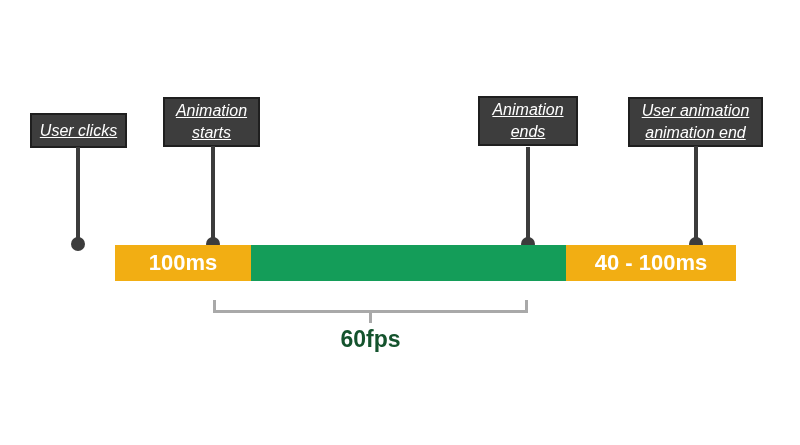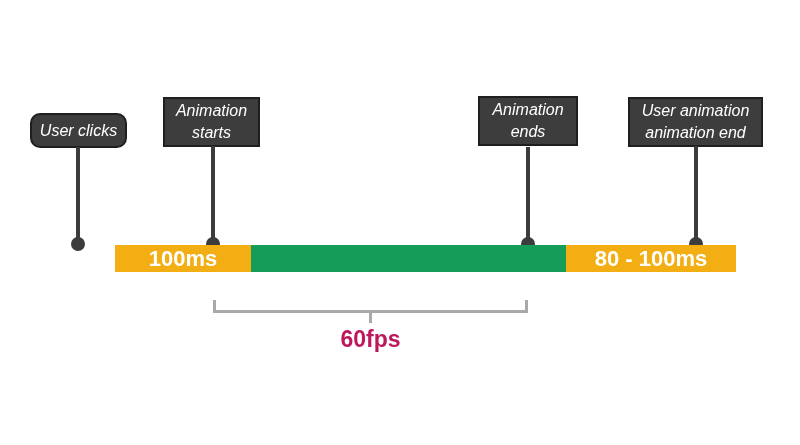--- a/index.html
+++ b/index.html
@@ -24,22 +24,23 @@
     border: 2px solid #1f1f1f;
     color: #ffffff;
     font-style: italic;
     font-size: 16px;
     line-height: 1.35;
     display: flex;
     align-items: center;
     justify-content: center;
     text-align: center;
     padding: 2px 0;
+    text-decoration: underline;
   }
-  .box1 { left: 30px;  top: 113px; width: 97px;  height: 35px; border-radius: 10px; }
+  .box1 { left: 30px;  top: 113px; width: 97px;  height: 35px; }
   .box2 { left: 163px; top: 97px;  width: 97px;  height: 50px; }
   .box3 { left: 478px; top: 96px;  width: 100px; height: 50px; }
   .box4 { left: 628px; top: 97px;  width: 135px; height: 50px; }
 
   
   .connector {
     position: absolute;
     width: 4px;
     background: #3c3c3c;
   }
@@ -61,21 +62,21 @@
   .dot2 { left: 206px; }
   .dot3 { left: 521px; }
   .dot4 { left: 689px; }
 
   
   .timeline {
     position: absolute;
     left: 77px;
     top: 245px;
     width: 621px;
-    height: 27px;
+    height: 36px;
     display: flex;
     padding-left: 38px;
   }
   .segment {
     display: flex;
     align-items: center;
     justify-content: center;
     color: #ffffff;
     font-weight: bold;
     font-size: 22px;
@@ -106,21 +107,21 @@
     width: 3px;
     height: 10px;
     background: #a9a9a9;
   }
   .fps-label {
     position: absolute;
     left: 213px;
     top: 326px;
     width: 315px;
     text-align: center;
-    color: #be185d;
+    color: #14532d;
     font-weight: bold;
     font-size: 23px;
   }
 </style>
 </head>
 <body>
 
 <div class="canvas">
 
   <div class="callout-box box1">User clicks</div>
@@ -135,20 +136,20 @@
   <div class="connector line3"></div>
   <div class="dot dot3"></div>
 
   <div class="callout-box box4">User animation animation end</div>
   <div class="connector line4"></div>
   <div class="dot dot4"></div>
 
   <div class="timeline">
     <div class="segment seg-amber seg1">100ms</div>
     <div class="segment seg-green seg2"></div>
-    <div class="segment seg-amber seg3">80 - 100ms</div>
+    <div class="segment seg-amber seg3">40 - 100ms</div>
   </div>
 
   <div class="bracket"></div>
   <div class="bracket-tick"></div>
   <div class="fps-label">60fps</div>
 
 </div>
 
 </body></html>

